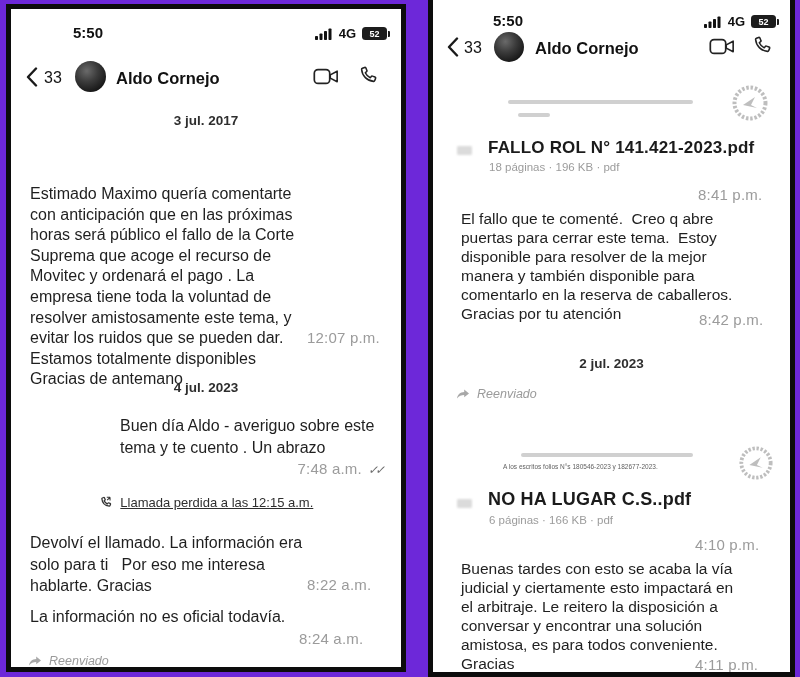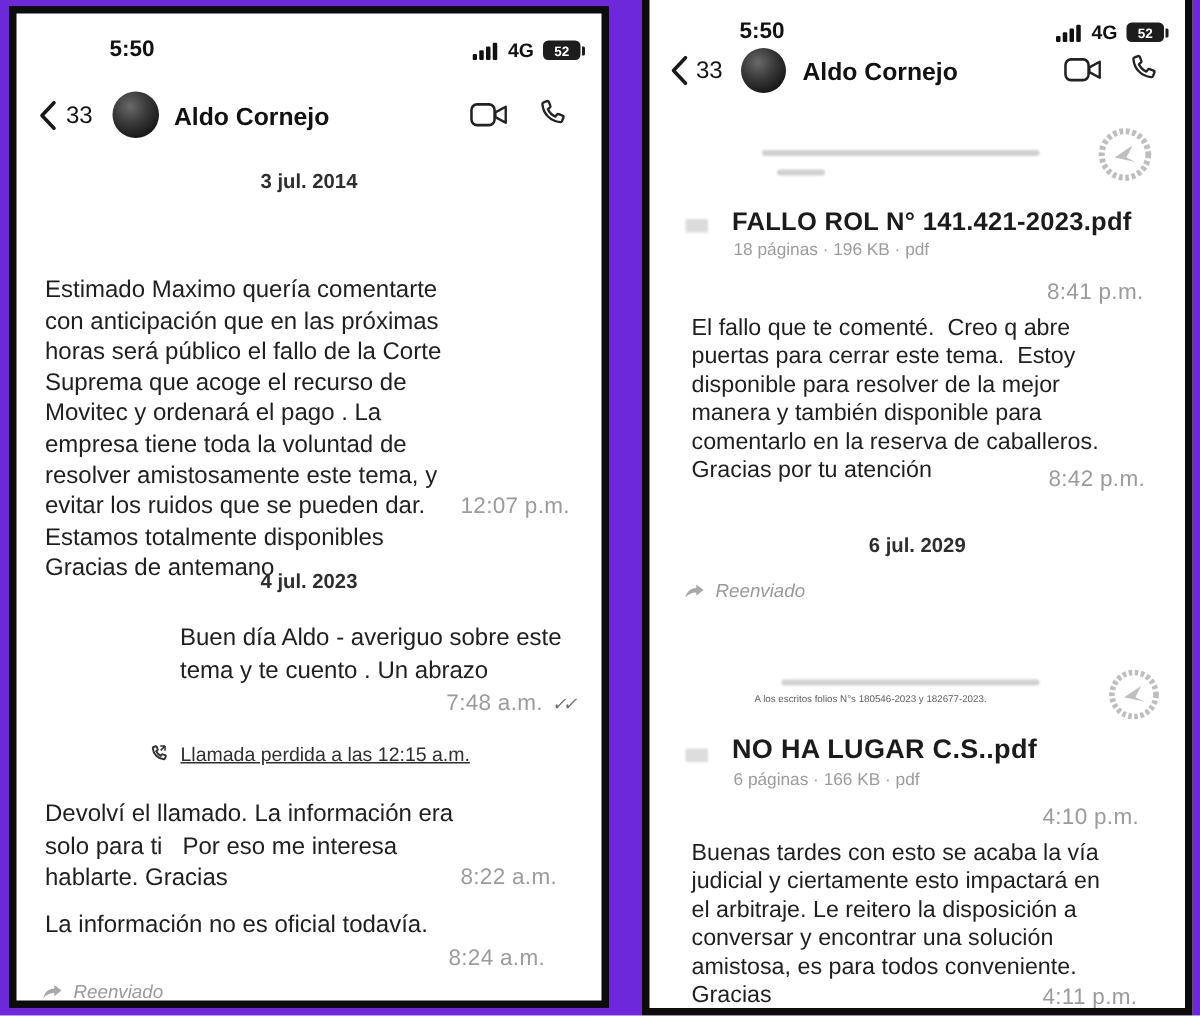--- a/index.html
+++ b/index.html
@@ -69,21 +69,21 @@
     <span class="abs avatar" style="left:64px;top:52px;width:31px;height:31px;"></span>
     <span class="abs contact" style="left:105px;top:60px;">Aldo Cornejo</span>
     <svg class="abs" style="right:62px;top:59px;" width="26" height="17" viewBox="0 0 24 16">
       <rect x="1" y="1.5" width="14.5" height="13" rx="3.5" fill="none" stroke="#222" stroke-width="1.6"></rect>
       <path d="M16 6.5 L22.5 3 V13 L16 9.5 Z" fill="none" stroke="#222" stroke-width="1.5" stroke-linejoin="round"></path>
     </svg>
     <svg class="abs" style="right:23px;top:56px;" width="21" height="21" viewBox="0 0 20 20">
       <path d="M5.2 3.1 L7.3 2.3 C7.8 2.1 8.3 2.4 8.5 2.9 L9.4 5.2 C9.6 5.6 9.5 6.1 9.1 6.4 L7.9 7.4 C8.8 9.4 10.6 11.2 12.6 12.1 L13.6 10.9 C13.9 10.5 14.4 10.4 14.8 10.6 L17.1 11.5 C17.6 11.7 17.9 12.2 17.7 12.7 L16.9 14.8 C16.7 15.3 16.2 15.7 15.7 15.6 C9.5 15 5 10.5 4.4 4.3 C4.3 3.8 4.7 3.3 5.2 3.1 Z" fill="none" stroke="#222" stroke-width="1.5" stroke-linejoin="round"></path>
     </svg>
 
-    <div class="abs date-chip" style="top:104px;">3 jul. 2014</div>
+    <div class="abs date-chip" style="top:104px;">3 jul. 2017</div>
 
     <div class="abs msg msg-l" style="left:19px;top:131px;width:345px;margin-top:44px;">Estimado Maximo quería comentarte
 con anticipación que en las próximas
 horas será público el fallo de la Corte
 Suprema que acoge el recurso de
 Movitec y ordenará el pago . La
 empresa tiene toda la voluntad de
 resolver amistosamente este tema, y
 evitar los ruidos que se pueden dar.
 Estamos totalmente disponibles
@@ -167,21 +167,21 @@
     <span class="abs ts" style="left:265px;top:191px;">8:41 p.m.</span>
 
     <div class="abs msg msg-r" style="left:28px;top:215px;width:310px;">El fallo que te comenté.  Creo q abre
 puertas para cerrar este tema.  Estoy
 disponible para resolver de la mejor
 manera y también disponible para
 comentarlo en la reserva de caballeros.
 Gracias por tu atención</div>
     <span class="abs ts" style="left:266px;top:316px;">8:42 p.m.</span>
 
-    <div class="abs date-chip" style="top:361px;">6 jul. 2029</div>
+    <div class="abs date-chip" style="top:361px;">2 jul. 2023</div>
 
     <div class="abs fwd" style="left:23px;top:392px;">
       <svg width="14" height="10" viewBox="0 0 14 10">
         <path d="M8.2 0.6 L13 4.4 L8.2 8.2 V6 C5.2 6 3.2 7 1 9.4 C1.6 5.6 4.2 3.2 8.2 3 Z" fill="#a8a8a8"></path>
       </svg>
       <span>Reenviado</span>
     </div>
 
     <div class="abs" style="left:0;top:448px;width:357px;height:105px;">
       <div class="prev-bar abs" style="left:88px;top:10px;width:172px;height:3.5px;"></div>

